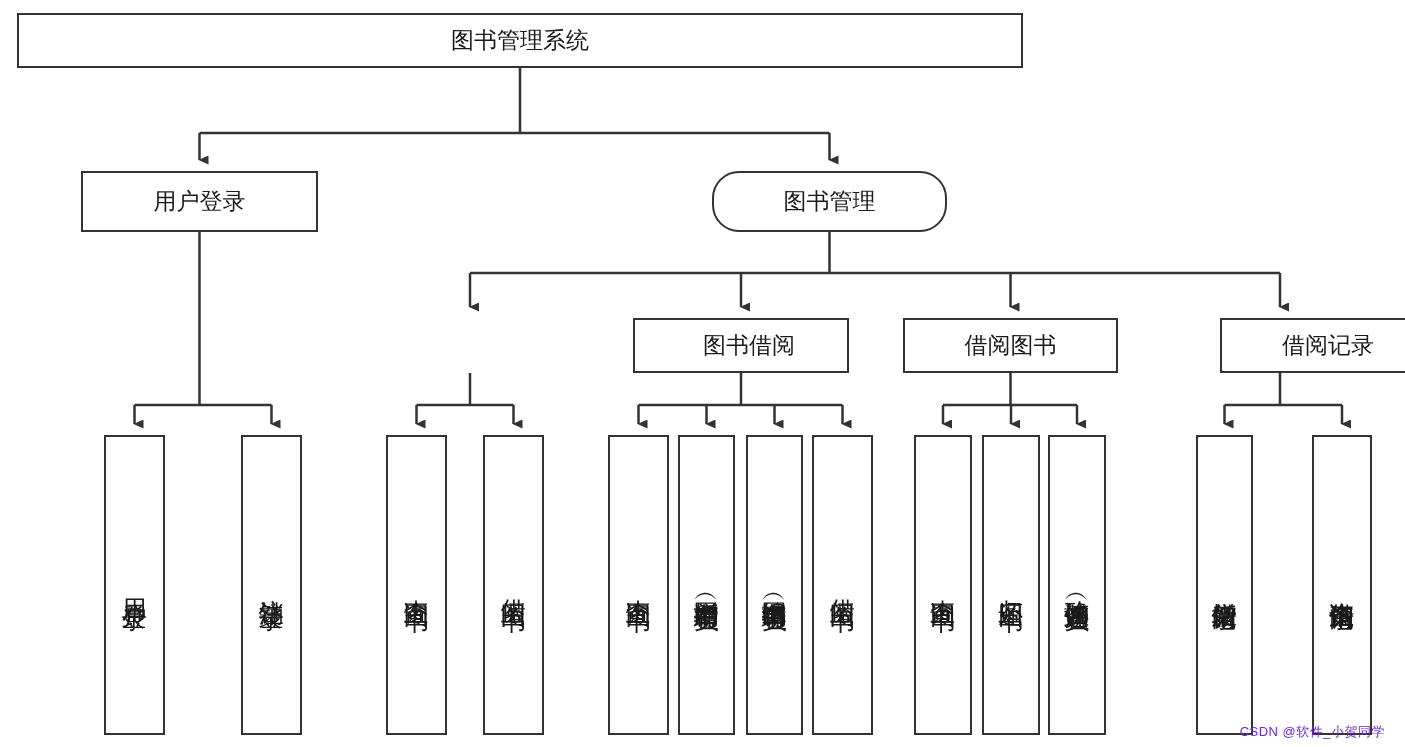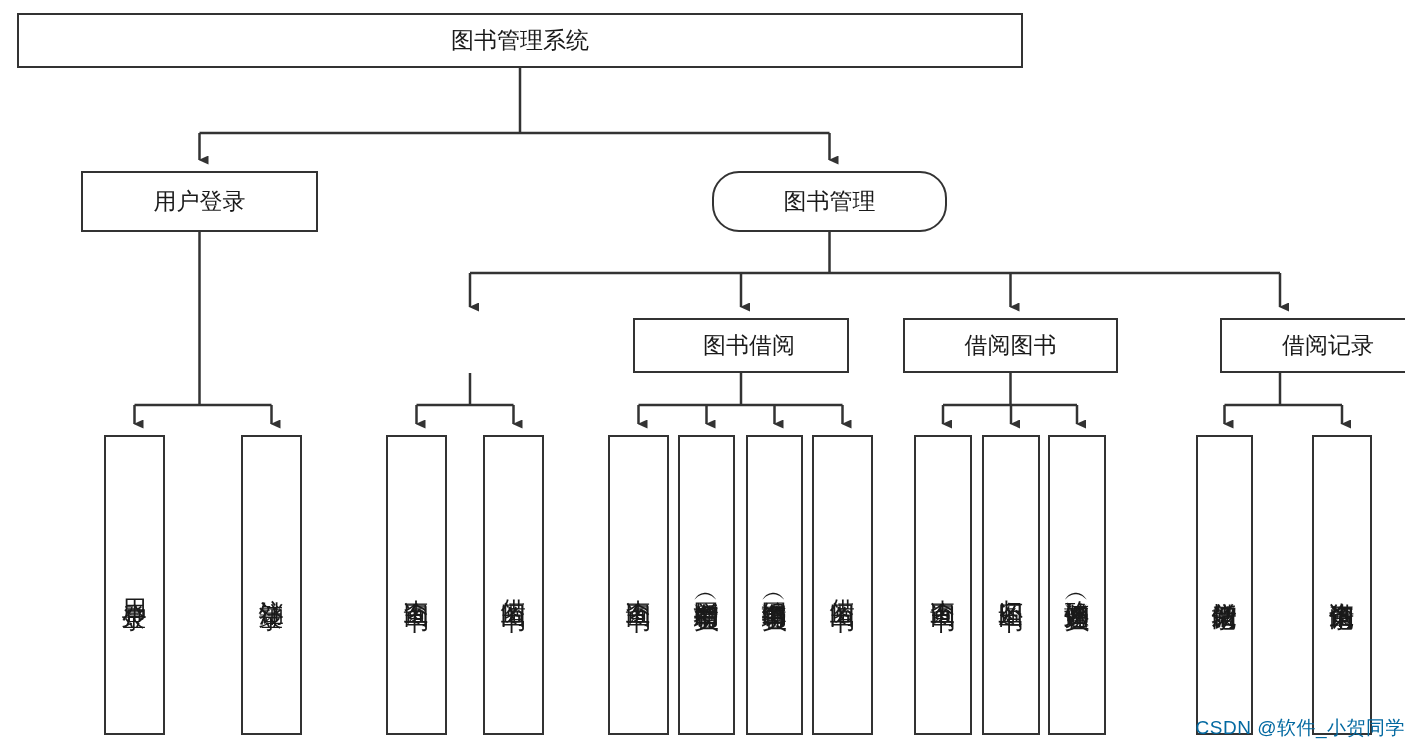--- a/index.html
+++ b/index.html
@@ -55,24 +55,24 @@
     text-orientation: upright;
     font-size: 25px;
     letter-spacing: 3px;
     line-height: 1.05;
   }
   .node-v.tight .node-label {
     letter-spacing: 1px;
   }
   #watermark {
     position: absolute;
-    right: 0;
+    right: 20px;
     bottom: 6px;
-    font-size: 19px;
-    color: #0369a1;
+    font-size: 13px;
+    color: #6d28d9;
     letter-spacing: 0.5px;
     white-space: nowrap;
     pointer-events: none;
   }
 </style>
 </head>
 <body>
 
 <div id="diagram-root">
 

